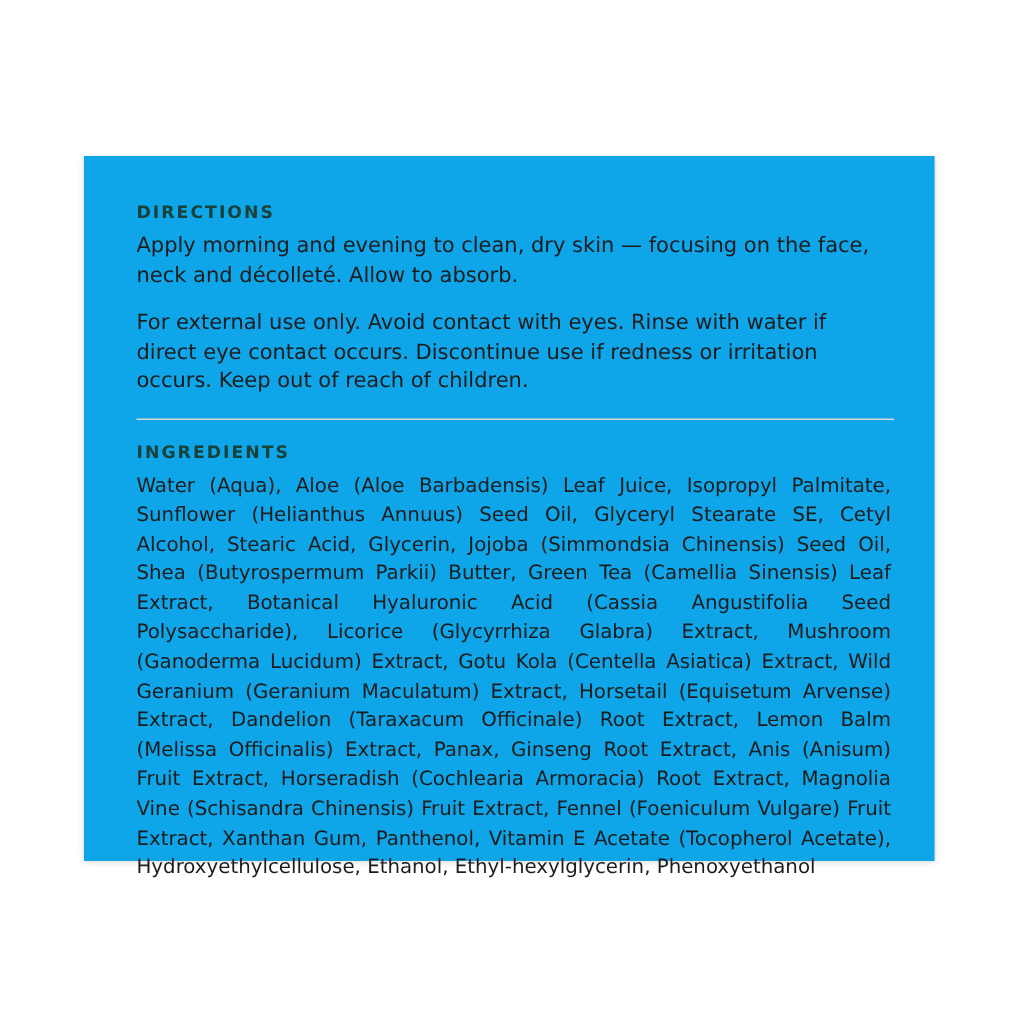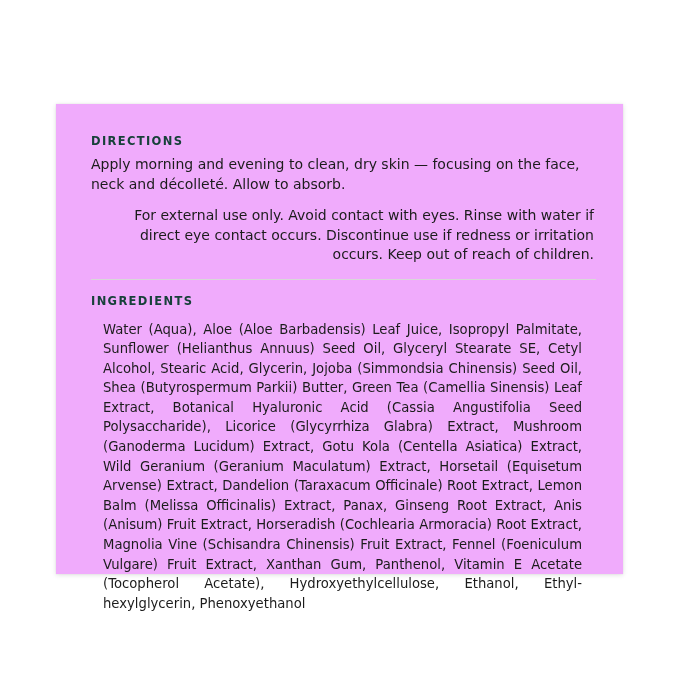--- a/index.html
+++ b/index.html
@@ -21,21 +21,21 @@
     height: 679px;
     background: #ffffff;
   }
 
   .card {
     position: absolute;
     left: 56px;
     top: 104px;
     width: 567px;
     height: 470px;
-    background: #f0abfc;
+    background: #0ea5e9;
     box-shadow: 0 1px 5px rgba(0,0,0,0.13), 0 0 1px rgba(0,0,0,0.10);
   }
 
   .card-inner {
     padding: 30px 29px 0 35px;
   }
 
   .section-heading {
     font-size: 11.5px;
     font-weight: bold;
@@ -49,38 +49,37 @@
   .para {
     font-size: 14px;
     line-height: 19.5px;
     color: #1c1c1c;
     margin: 0 0 12px 0;
     max-width: 505px;
   }
 
   .para.last {
     margin-bottom: 14px;
-    text-align: right;
   }
 
   .divider {
     border: 0;
     border-top: 1px solid #d8d8d8;
     margin: 0 0 14px 0;
     width: 505px;
   }
 
   .ingredients-body {
     font-size: 13.2px;
     line-height: 19.6px;
     color: #1c1c1c;
     text-align: justify;
     text-justify: inter-word;
     max-width: 505px;
-    margin: 12px;
+    margin: 0;
   }
 
   .heading-ingredients {
     margin-top: 0;
   }
 </style>
 </head>
 <body>
 
 <div class="page">

